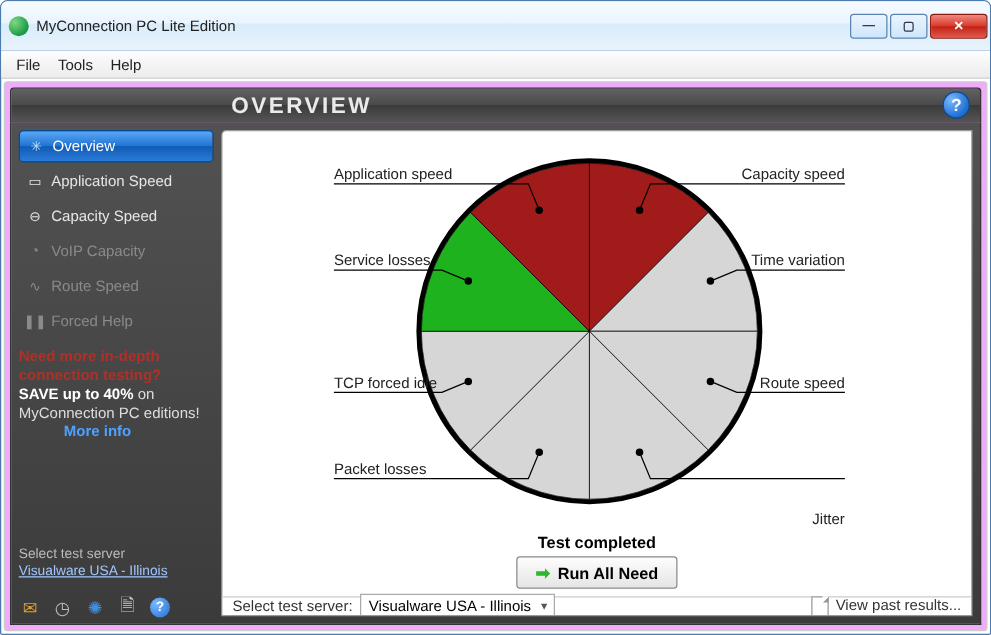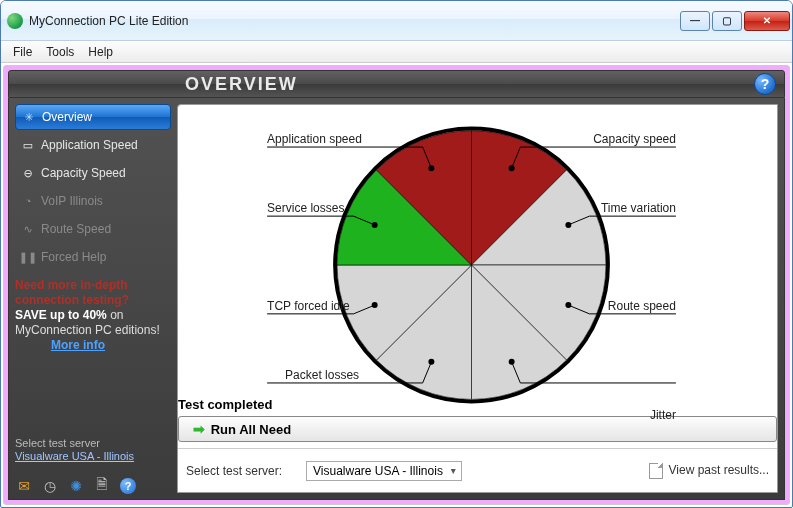--- a/index.html
+++ b/index.html
@@ -28,37 +28,37 @@
   .sidebar { width: 168px; display:flex; flex-direction:column; padding: 6px 6px 4px 6px; font-size:12px; color:#ddd; }
   .nav-item { height: 26px; display:flex; align-items:center; padding: 0 6px; border-radius: 4px; margin-bottom: 2px; cursor:pointer; color:#e6e6e6; gap:6px; }
   .nav-item.active { background: linear-gradient(to bottom,#5aa8f6,#1e73d2 50%,#105bb5 51%,#2a7cd9); border:1px solid #0a4a90; color:#fff; }
   .nav-item.disabled { color:#8a8a8a; cursor:default; }
   .nav-item .nav-icon { width:14px; height:14px; display:inline-flex; align-items:center; justify-content:center; font-size:11px; }
   .nav-item.active .nav-icon .asterisk { color:#bfe2ff; }
   .promo { margin-top: 6px; font-size:12px; line-height:1.25; }
   .promo .red { color:#b03028; font-weight:bold; }
   .promo .save { color:#ddd; }
   .promo .save b { color:#fff; }
-  .promo a { color:#4da2ff; text-decoration: underline; font-weight:bold; cursor:pointer;padding-left:36px; }
+  .promo a { color:#4da2ff; font-weight:bold; cursor:pointer;padding-left:36px; }
   .server-block { margin-top: auto; padding-top: 8px; }
   .server-block .lbl { font-size:11px; color:#bbb; }
   .server-block a { font-size:11px; color:#9fc6ff; text-decoration:underline; cursor:pointer; }
   .tray { display:flex; gap:8px; margin-top:8px; padding-top:6px; }
   .tray .tray-icon { width:18px; height:18px; display:flex; align-items:center; justify-content:center; font-size:14px; cursor:pointer; }
   
   .main { flex:1; background:#fff; border-top-left-radius: 4px; border-bottom-left-radius:0; margin: 6px 6px 6px 0; border:1px solid #999; display:flex; flex-direction:column; overflow:hidden; }
   .chart-area { flex:1; position:relative; }
   .chart-area svg { position:absolute; inset:0; }
   .seg-label { position:absolute; font-size:12px; color:#222; white-space:nowrap; }
-  .below-chart { display:flex; flex-direction:column; padding: 2px 0 6px 0; }
+  .below-chart { display:flex; flex-direction:column; align-items:center; padding: 2px 0 6px 0; }
   .status { font-size:13px; font-weight:bold; color:#000; margin-bottom:4px; }
   .run-btn { display:flex; align-items:center; gap:6px; padding: 4px 14px; border:1px solid #888; border-radius:3px; background: linear-gradient(to bottom,#fdfdfd,#e5e5e5); font-size:13px; font-weight:bold; cursor:pointer; }
   .run-btn .arrow { color:#2fb82f; font-size:14px; }
   
-  .bottombar { height: 44px; display:flex; align-items:center; padding: 0 8px; font-size:12px; gap:24px; border-top:1px solid #ccc; background:#fff; }
+  .bottombar { height: 15px; display:flex; align-items:center; padding: 0 8px; font-size:12px; gap:6px; border-top:1px solid #ccc; background:#fff; }
   .bottombar .lbl { color:#333; }
   .server-select { height:20px; font-size:12px; border:1px solid #aaa; background:#fff; padding: 0 18px 0 6px; position:relative; display:flex; align-items:center; cursor:pointer; min-width:150px; }
   .server-select::after { content:"▾"; position:absolute; right:5px; font-size:10px; color:#555; }
   .bottombar .spacer { flex:1; }
   .view-past { display:flex; align-items:flex-start; gap:6px; color:#333; cursor:pointer; }
   .view-past .doc-icon { width:14px; height:16px; border:1px solid #999; background:#fff; position:relative; }
   .view-past .doc-icon::after{content:""; position:absolute; right:-1px; top:-1px; width:5px; height:5px; background:linear-gradient(135deg,#fff 50%,#999 50%);}
 </style>
 </head>
 <body>
@@ -103,21 +103,21 @@
         <div class="nav-item">
           <span class="nav-icon">▭</span>
           <span>Application Speed</span>
         </div>
         <div class="nav-item">
           <span class="nav-icon">⊖</span>
           <span>Capacity Speed</span>
         </div>
         <div class="nav-item disabled">
           <span class="nav-icon">◔</span>
-          <span>VoIP Illinois</span>
+          <span>VoIP Capacity</span>
         </div>
         <div class="nav-item disabled">
           <span class="nav-icon">∿</span>
           <span>Route Speed</span>
         </div>
         <div class="nav-item disabled">
           <span class="nav-icon">❚❚</span>
           <span>Forced Help</span>
         </div>
 
@@ -169,21 +169,21 @@
               <circle cx="196.65786084777676" cy="119.88253041830296" r="3" fill="#000"></circle>
               <polyline points="196.65786084777676,119.88253041830296 175.54906128895888,111.13897935562541 89.10999999999999,111.13897935562541" fill="none" stroke="#000" stroke-width="1"></polyline>
               <path d="M 293.51 160 L 198.47484860852796 64.96484860852802 A 134.4 134.4 0 0 1 293.51 25.599999999999994 Z" fill="#a11b1b" stroke="#000" stroke-width="0.6"></path>
               <circle cx="253.39253041830293" cy="63.14786084777677" r="3" fill="#000"></circle>
               <polyline points="253.39253041830293,63.14786084777677 244.64897935562536,42.039061288958905 89.10999999999999,42.039061288958905" fill="none" stroke="#000" stroke-width="1"></polyline>
             </svg>
         <div class="seg-label" style="top: 27.0391px; left: 387.91px; width: 110px; text-align: right;">Capacity speed</div>
             <div class="seg-label" style="top: 96.139px; left: 387.91px; width: 110px; text-align: right;">Time variation</div>
             <div class="seg-label" style="top: 193.861px; left: 387.91px; width: 110px; text-align: right;">Route speed</div>
             <div class="seg-label" style="top: 262.961px; left: 387.91px; width: 110px; text-align: right; margin-top: 40px;">Jitter</div>
-            <div class="seg-label" style="top: 262.961px; left: 89.11px; width: 110px; text-align: center;">Packet losses</div>
+            <div class="seg-label" style="top: 262.961px; left: 89.11px; width: 110px; text-align: left;">Packet losses</div>
             <div class="seg-label" style="top: 193.861px; left: 89.11px; width: 110px; text-align: left;">TCP forced idle</div>
             <div class="seg-label" style="top: 96.139px; left: 89.11px; width: 110px; text-align: left;">Service losses</div>
             <div class="seg-label" style="top: 27.0391px; left: 89.11px; width: 110px; text-align: left;">Application speed</div>
           </div>
         <div class="below-chart">
           <div class="status">Test completed</div>
           <button class="run-btn">
             <span class="arrow">➡</span>
             <span>Run All Need</span>
           </button>

